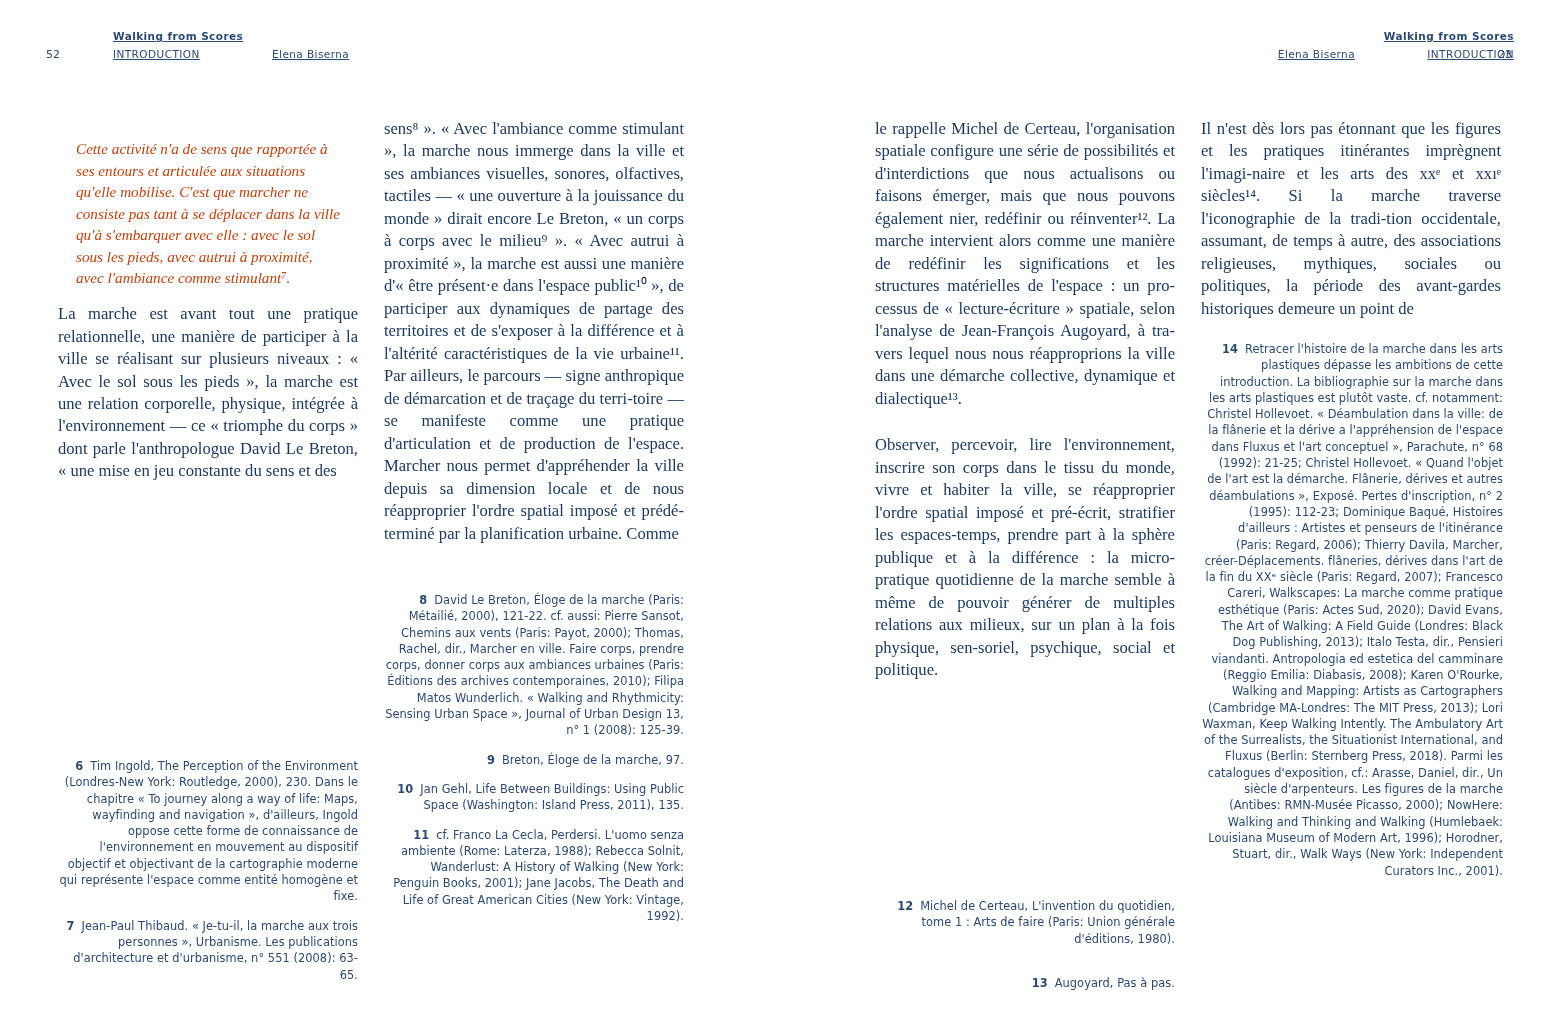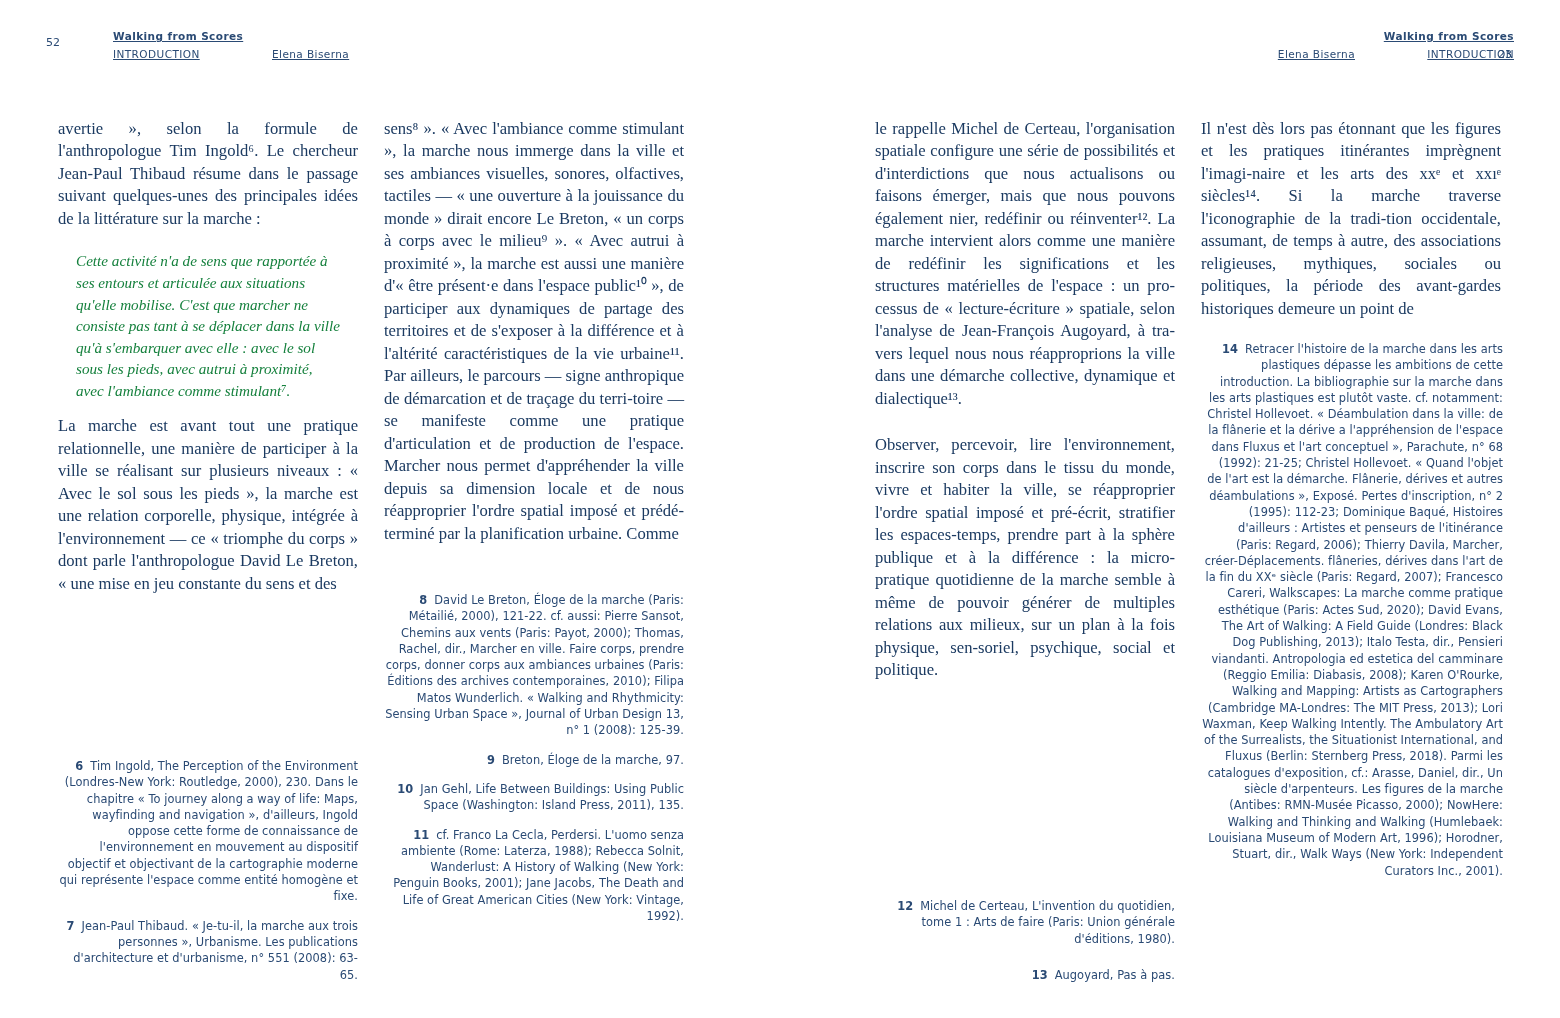--- a/index.html
+++ b/index.html
@@ -38,21 +38,21 @@
     position: absolute;
     font-family: "DejaVu Sans", sans-serif;
     font-size: 11px;
     color: #2a4a74;
   }
 
   
   #lh-title { left: 113px; top: 30px; }
   #lh-sub   { left: 113px; top: 48px; }
   #lh-author{ left: 272px; top: 48px; }
-  #lh-folio { left: 46px;  top: 36px; }
+  #lh-folio { left: 46px;  top: 48px; }
 
   
   #rh-title { right: 46px;  top: 30px; text-align: right; }
   #rh-sub   { right: 46px;  top: 48px; text-align: right; }
   #rh-author{ right: 205px; top: 48px; text-align: right; }
   #rh-folio { right: 1497px; top: 48px; }
   #rh-folio { left: 1498px; right: auto; top: 48px; }
 
   
   .col {
@@ -74,21 +74,21 @@
     color: #1b3a61;
     hyphens: manual;
   }
   .body-p + .body-p { margin-top: 17px; }
 
   .quote {
     font-family: "Liberation Serif", serif;
     font-style: italic;
     font-size: 15.2px;
     line-height: 1.42;
-    color: #15803d;
+    color: #c2410c;
     margin: 20px 0 0 18px;
     width: 268px;
     text-align: left;
   }
 
   .gap-after-quote { margin-top: 14px; }
 
   
   .notes {
     position: absolute;
@@ -123,21 +123,20 @@
   <div class="runhead bold" id="lh-title">Walking from Scores</div>
   <div class="runhead" id="lh-sub">INTRODUCTION</div>
   <div class="runhead" id="lh-author">Elena Biserna</div>
 
   <div class="folio" id="rh-folio">23</div>
   <div class="runhead bold" id="rh-title">Walking from Scores</div>
   <div class="runhead" id="rh-sub">INTRODUCTION</div>
   <div class="runhead" id="rh-author">Elena Biserna</div>
 
   <div class="col" id="col1">
-    <p class="body-p">avertie », selon la formule de l'anthropologue Tim Ingold⁶. Le chercheur Jean-Paul Thibaud résume dans le passage suivant quelques-unes des principales idées de la littérature sur la marche :</p>
     <p class="quote">Cette activité n'a de sens que rapportée à ses entours et articulée aux situations qu'elle mobilise. C'est que marcher ne consiste pas tant à se déplacer dans la ville qu'à s'embarquer avec elle : avec le sol sous les pieds, avec autrui à proximité, avec l'ambiance comme stimulant⁷.</p>
     <p class="body-p gap-after-quote">La marche est avant tout une pratique relationnelle, une manière de participer à la ville se réalisant sur plusieurs niveaux : « Avec le sol sous les pieds », la marche est une relation corporelle, physique, intégrée à l'environnement — ce « triomphe du corps » dont parle l'anthropologue David Le Breton, « une mise en jeu constante du sens et des</p>
   </div>
 
   <div class="notes" id="notes1">
     <div class="note">
       <span class="num">6</span><span>Tim Ingold, The Perception of the Environment (Londres-New York: Routledge, 2000), 230. Dans le chapitre « To journey along a way of life: Maps, wayfinding and navigation », d'ailleurs, Ingold oppose cette forme de connaissance de l'environnement en mouvement au dispositif objectif et objectivant de la cartographie moderne qui représente l'espace comme entité homogène et fixe.</span>
     </div>
     <div class="note">
       <span class="num">7</span><span>Jean-Paul Thibaud. « Je-tu-il, la marche aux trois personnes », Urbanisme. Les publications d'architecture et d'urbanisme, n° 551 (2008): 63-65.</span>
@@ -165,21 +164,21 @@
 
   <div class="col" id="col3">
     <p class="body-p">le rappelle Michel de Certeau, l'organisation spatiale configure une série de possibilités et d'interdictions que nous actualisons ou faisons émerger, mais que nous pouvons également nier, redéfinir ou réinventer¹². La marche intervient alors comme une manière de redéfinir les significations et les structures matérielles de l'espace : un pro-cessus de « lecture-écriture » spatiale, selon l'analyse de Jean-François Augoyard, à tra-vers lequel nous nous réapproprions la ville dans une démarche collective, dynamique et dialectique¹³.</p>
     <p class="body-p" style="margin-top:24px;">Observer, percevoir, lire l'environnement, inscrire son corps dans le tissu du monde, vivre et habiter la ville, se réapproprier l'ordre spatial imposé et pré-écrit, stratifier les espaces-temps, prendre part à la sphère publique et à la différence : la micro-pratique quotidienne de la marche semble à même de pouvoir générer de multiples relations aux milieux, sur un plan à la fois physique, sen-soriel, psychique, social et politique.</p>
   </div>
 
   <div class="notes" id="notes3">
     <div class="note">
       <span class="num">12</span><span>Michel de Certeau, L'invention du quotidien, tome 1 : Arts de faire (Paris: Union générale d'éditions, 1980).</span>
     </div>
-    <div class="note" style="margin-top:20px;">
+    <div class="note" style="margin-top:28px;">
       <span class="num">13</span><span>Augoyard, Pas à pas.</span>
     </div>
   </div>
 
   <div class="col" id="col4">
     <p class="body-p">Il n'est dès lors pas étonnant que les figures et les pratiques itinérantes imprègnent l'imagi-naire et les arts des xxᵉ et xxıᵉ siècles¹⁴. Si la marche traverse l'iconographie de la tradi-tion occidentale, assumant, de temps à autre, des associations religieuses, mythiques, sociales ou politiques, la période des avant-gardes historiques demeure un point de</p>
   </div>
 
   <div class="notes" id="notes4">
     <div class="note">

